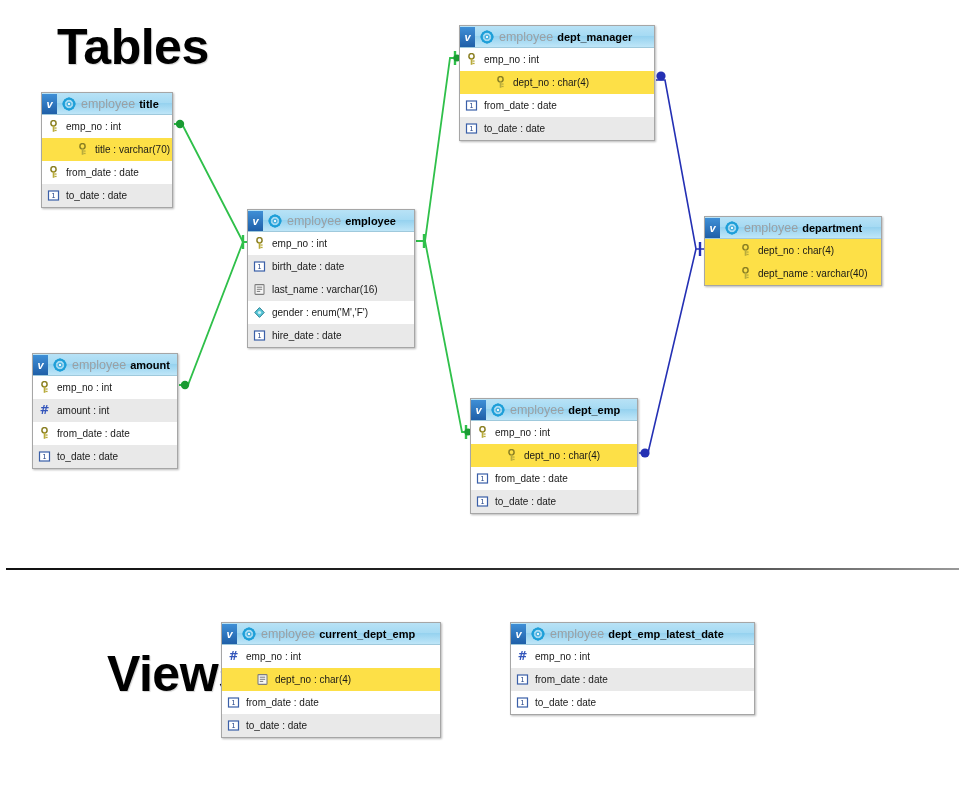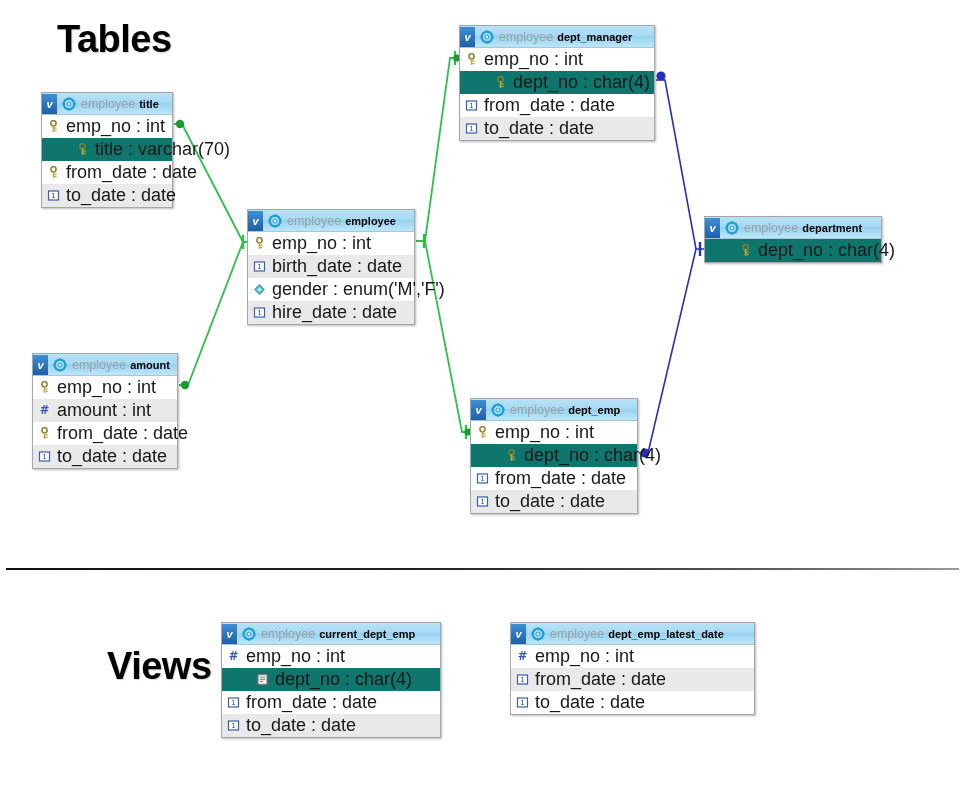--- a/index.html
+++ b/index.html
@@ -27,21 +27,21 @@
     left: 0; top: 0;
     width: 965px;
     height: 791px;
     pointer-events: none;
   }
 
   .section-title {
     position: absolute;
     font-family: "Liberation Sans", sans-serif;
     font-weight: bold;
-    font-size: 38px;
+    font-size: 50px;
     color: #000000;
     letter-spacing: -0.5px;
     text-shadow: 1px 1px 1px rgba(0,0,0,0.18);
     white-space: nowrap;
   }
   #title-tables { left: 57px; top: 18px; }
   #title-views  { left: 62px; top: 645px; margin-left: 45px; }
 
   .divider {
     position: absolute;
@@ -108,24 +108,24 @@
     white-space: nowrap;
     border-bottom: 1px solid transparent;
   }
   .row-icon {
     flex: 0 0 13px;
     width: 13px;
     height: 13px;
     margin-right: 6px;
     display: block;
   }
-  .row-label { font-size: 18px; color: #181818; }
+  .row-label { font-size: 10px; color: #181818; }
 
   .bg-white { background: #ffffff; }
-  .bg-pink  { background: #0f766e; padding-left: 34px; }
+  .bg-pink  { background: #fde047; padding-left: 34px; }
   .bg-gray  { background: #e9e9e9; }
 
   
   #ent-title        { left: 41px;  top: 92px;  width: 132px; }
   #ent-salary       { left: 32px;  top: 353px; width: 146px; }
   #ent-employee     { left: 247px; top: 209px; width: 168px; }
   #ent-dept_manager { left: 459px; top: 25px;  width: 196px; }
   #ent-dept_emp     { left: 470px; top: 398px; width: 168px; }
   #ent-department   { left: 704px; top: 216px; width: 178px; }
   #ent-current_dept_emp     { left: 221px; top: 622px; width: 220px; }
@@ -290,20 +290,27 @@
           </svg>
           <span class="row-label">emp_no : int</span>
         </div>
         <div class="row bg-gray">
           <svg class="row-icon" viewBox="0 0 13 13">
             <rect x="1.5" y="2" width="10" height="9" fill="#ffffff" stroke="#3a5fa8" stroke-width="1.2"></rect>
             <text x="6.5" y="9.2" font-size="7" text-anchor="middle" fill="#2b4a8c" font-family="DejaVu Sans, sans-serif">1</text>
           </svg>
           <span class="row-label">birth_date : date</span>
         </div>
+        <div class="row bg-gray">
+          <svg class="row-icon" viewBox="0 0 13 13">
+            <rect x="2" y="1.6" width="9" height="9.8" rx="0.6" fill="#f6f6f6" stroke="#7d7d7d" stroke-width="1.1"></rect>
+            <path d="M3.8 4.2h5.4M3.8 6.3h5.4M3.8 8.4h3.4" stroke="#6d6d6d" stroke-width="0.9"></path>
+          </svg>
+          <span class="row-label">last_name : varchar(16)</span>
+        </div>
         <div class="row bg-white">
           <svg class="row-icon" viewBox="0 0 13 13">
             <path d="M6.5 1.6 L11.2 6.5 L6.5 11.4 L1.8 6.5 Z" fill="#58c8d8" stroke="#2b7f93" stroke-width="1"></path>
             <circle cx="6.5" cy="6.5" r="1.6" fill="#d6f3f8"></circle>
           </svg>
           <span class="row-label">gender : enum('M','F')</span>
         </div>
         <div class="row bg-gray">
           <svg class="row-icon" viewBox="0 0 13 13">
             <rect x="1.5" y="2" width="10" height="9" fill="#ffffff" stroke="#3a5fa8" stroke-width="1.2"></rect>
@@ -413,20 +420,29 @@
         </div>
         <div class="row bg-pink">
           <svg class="row-icon" viewBox="0 0 13 13">
             <circle cx="6.5" cy="3.2" r="2.6" fill="none" stroke="#8a7f23" stroke-width="1.5"></circle>
             <rect x="5.7" y="5.2" width="1.7" height="6.6" fill="#b8ab3c"></rect>
             <rect x="7.4" y="7.4" width="2.2" height="1.3" fill="#b8ab3c"></rect>
             <rect x="7.4" y="9.8" width="2.2" height="1.3" fill="#b8ab3c"></rect>
           </svg>
           <span class="row-label">dept_no : char(4)</span>
         </div>
+        <div class="row bg-pink">
+          <svg class="row-icon" viewBox="0 0 13 13">
+            <circle cx="6.5" cy="3.2" r="2.6" fill="none" stroke="#8a7f23" stroke-width="1.5"></circle>
+            <rect x="5.7" y="5.2" width="1.7" height="6.6" fill="#b8ab3c"></rect>
+            <rect x="7.4" y="7.4" width="2.2" height="1.3" fill="#b8ab3c"></rect>
+            <rect x="7.4" y="9.8" width="2.2" height="1.3" fill="#b8ab3c"></rect>
+          </svg>
+          <span class="row-label">dept_name : varchar(40)</span>
+        </div>
       </div>
       <div class="entity" id="ent-current_dept_emp">
         <div class="ent-header">
           <div class="v-badge">v</div>
           <svg class="gear-icon" viewBox="0 0 14 14">
             <circle cx="7" cy="7" r="5.4" fill="none" stroke="#1e9fd8" stroke-width="2.2"></circle>
             <circle cx="7" cy="7" r="1.9" fill="#eaf7fd" stroke="#1e9fd8" stroke-width="1"></circle>
             <path d="M7 0.6v2M7 11.4v2M0.6 7h2M11.4 7h2M2.5 2.5l1.4 1.4M10.1 10.1l1.4 1.4M11.5 2.5l-1.4 1.4M3.9 10.1l-1.4 1.4" stroke="#1e9fd8" stroke-width="1.6"></path>
           </svg>
           <span class="schema-name">employee</span>

